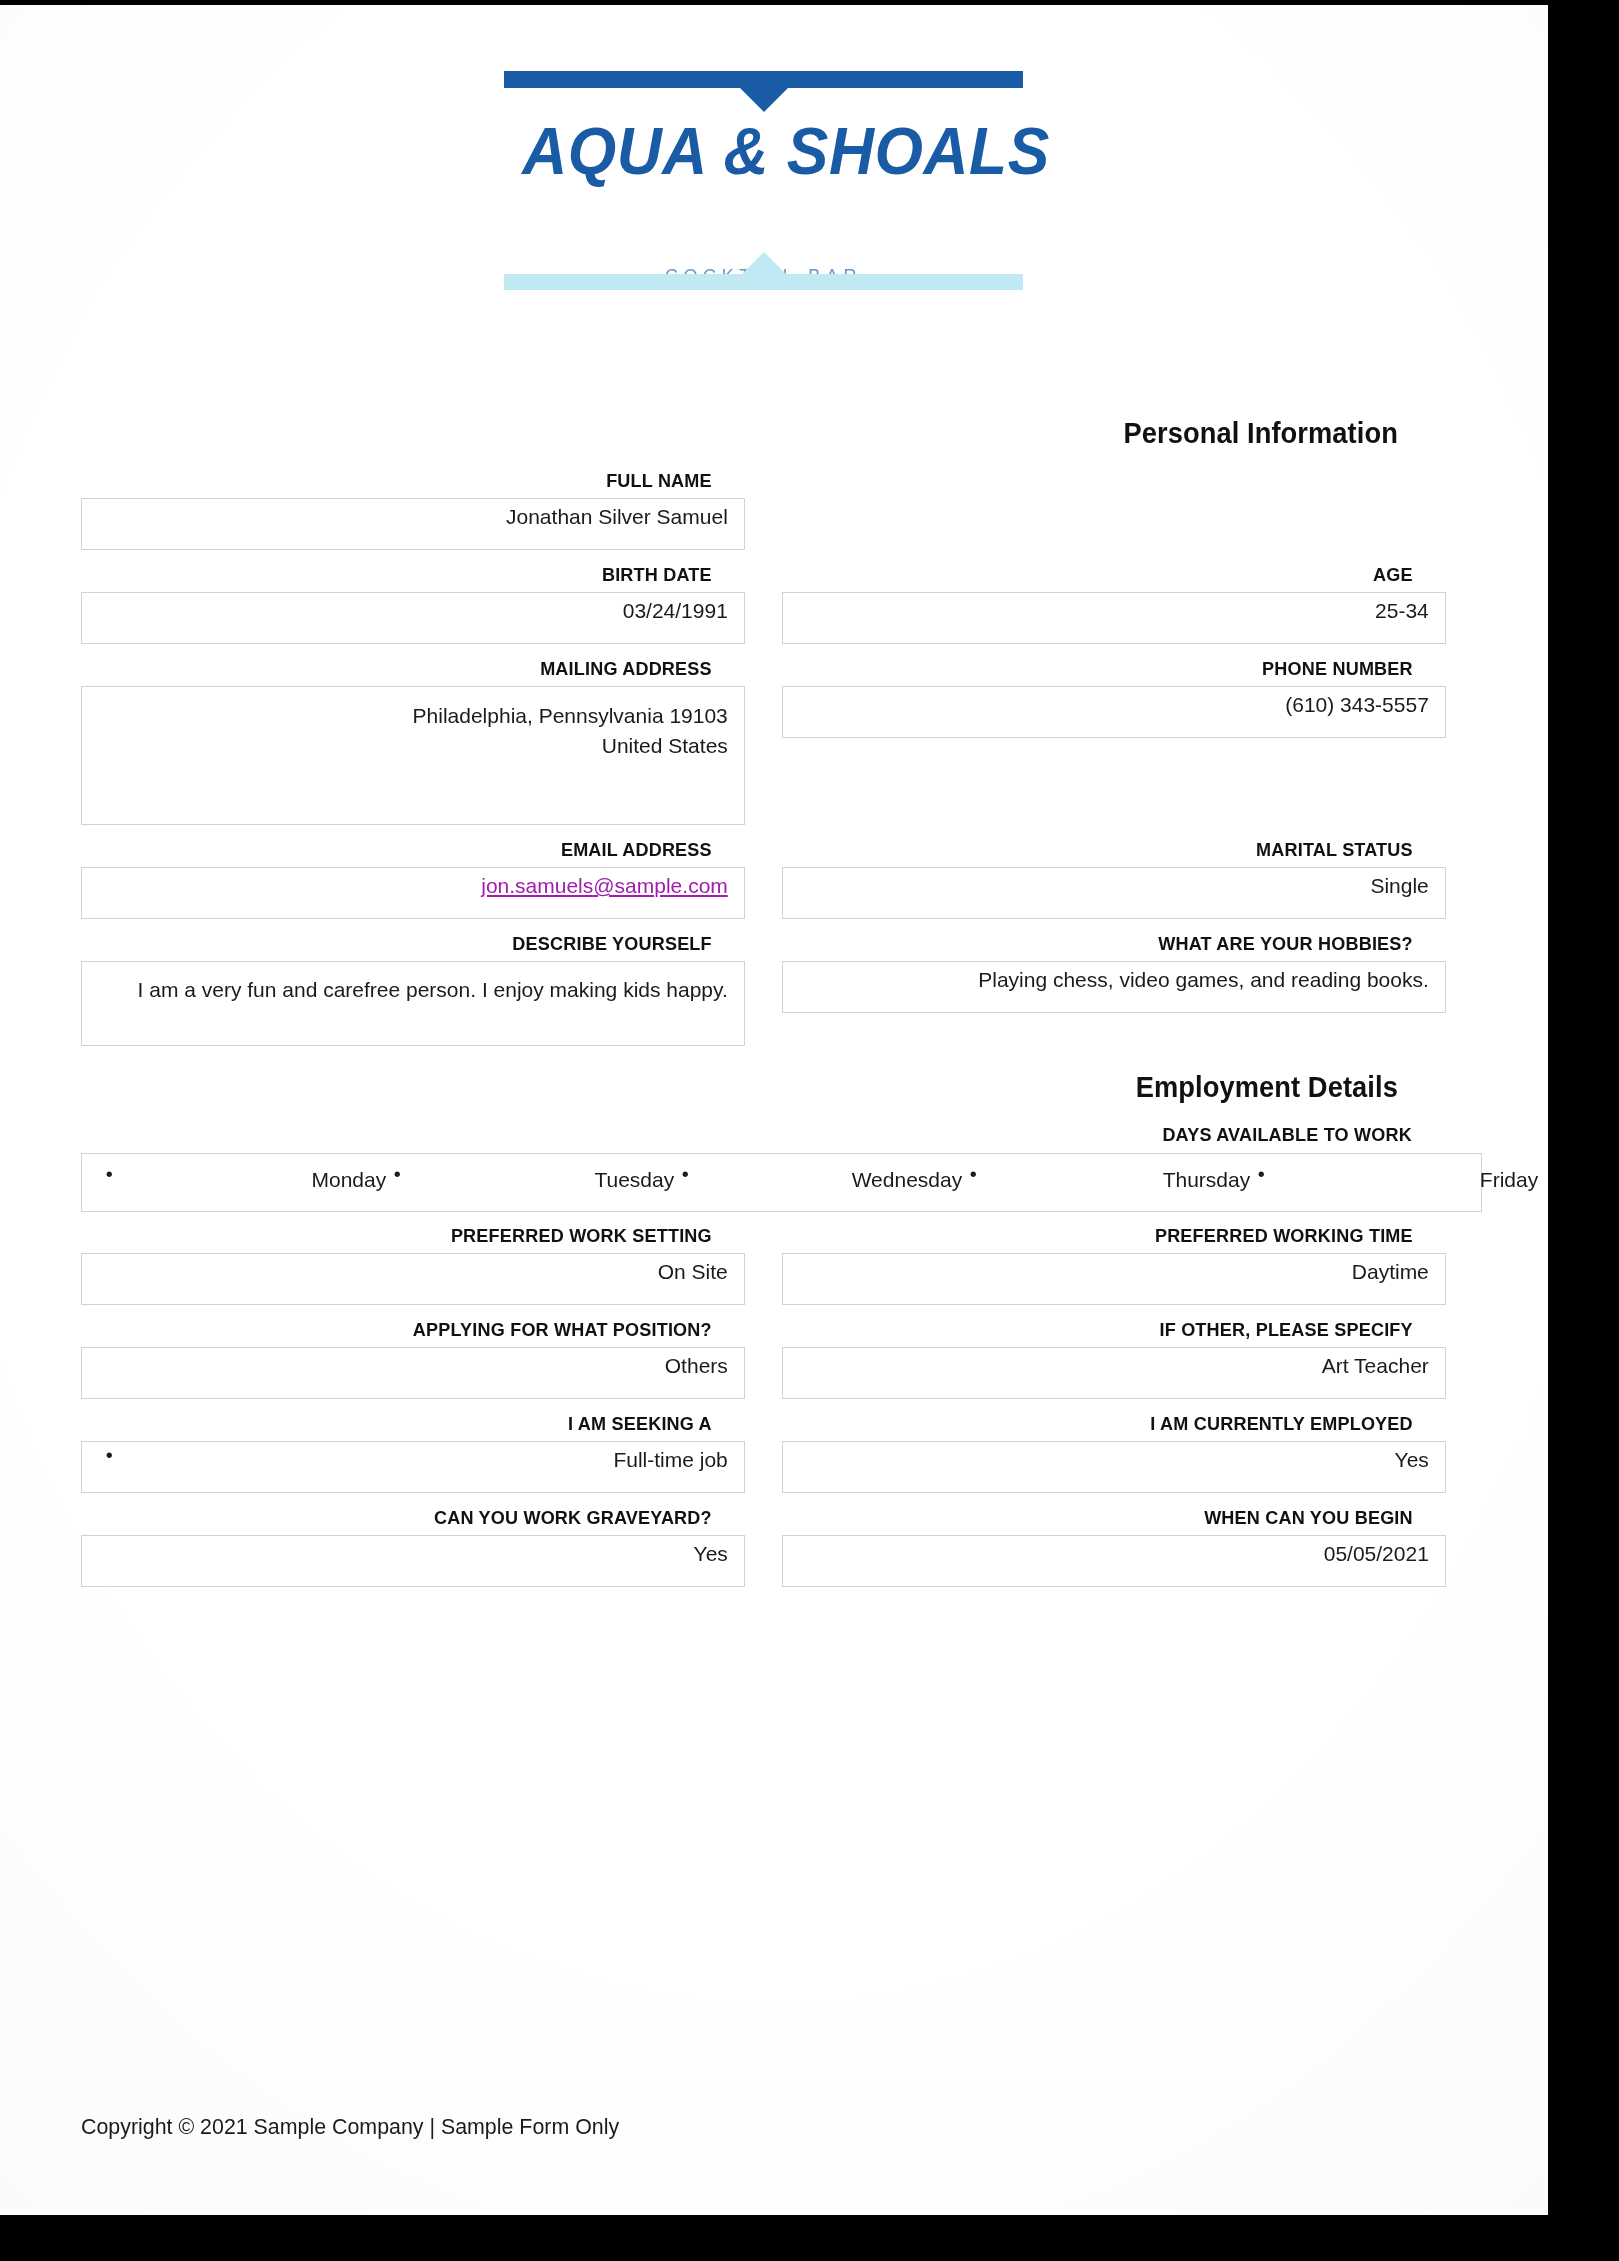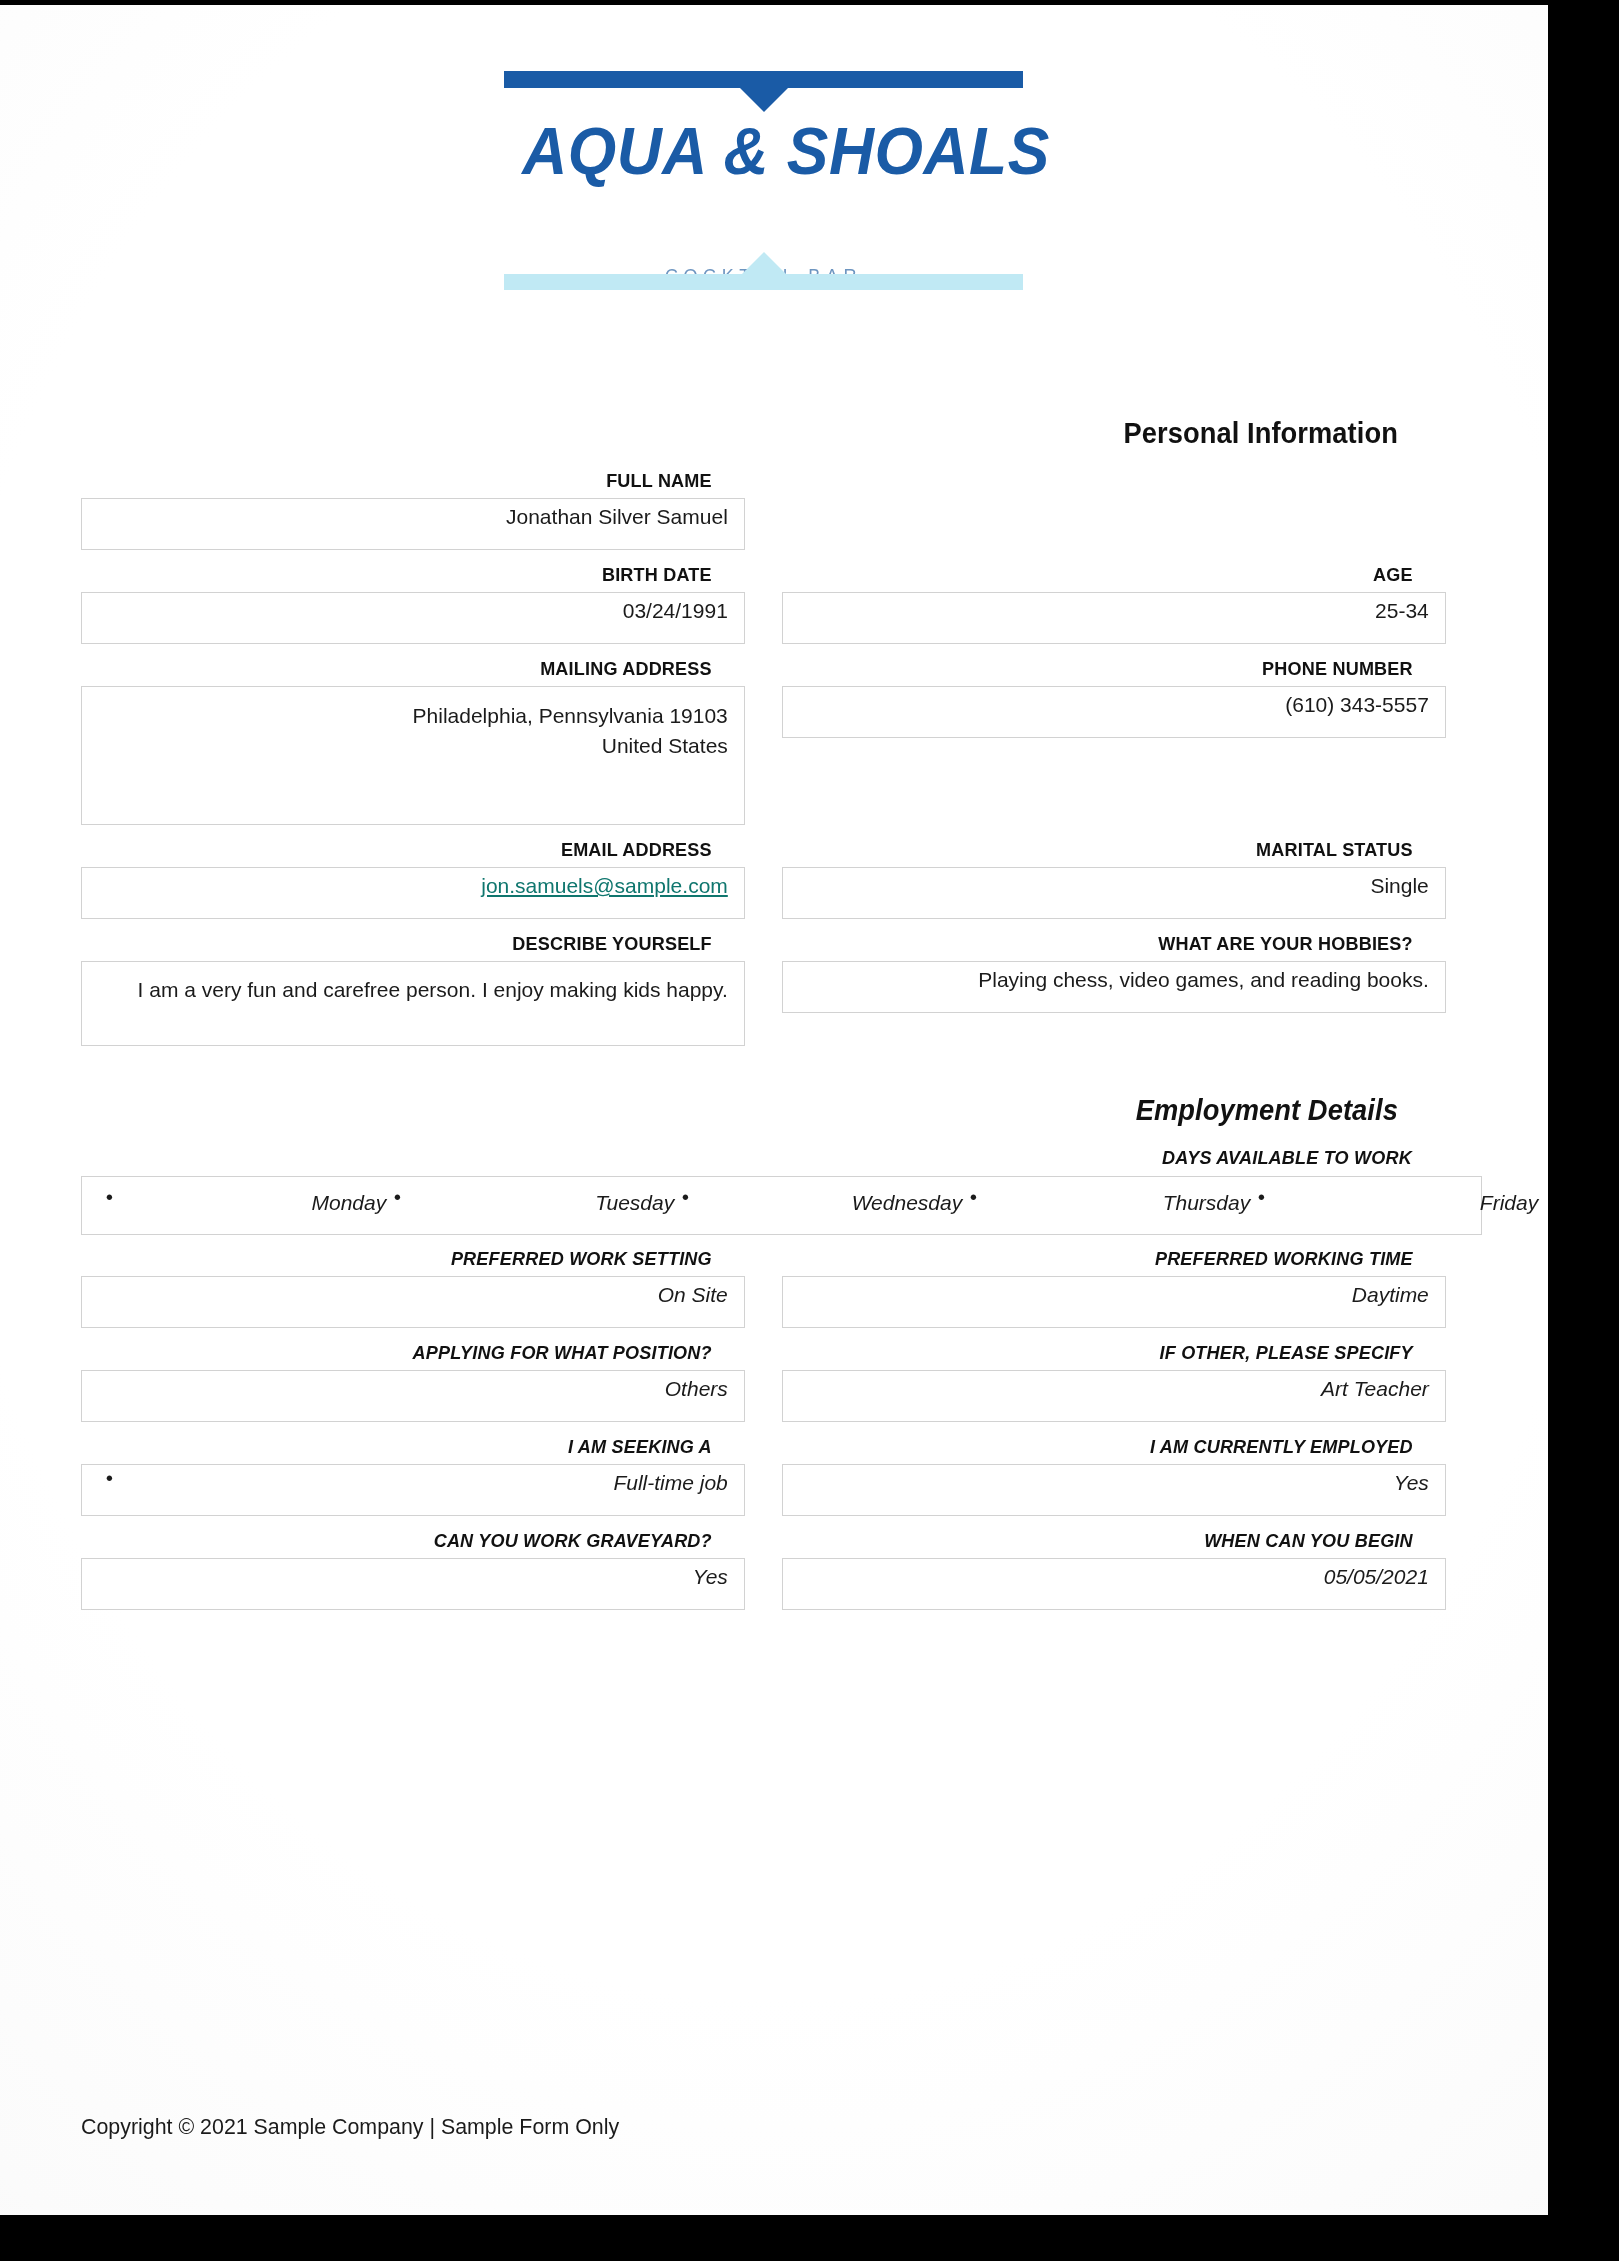--- a/index.html
+++ b/index.html
@@ -159,21 +159,21 @@
     line-height: 1.45;
     min-height: 52px;
   }
   .field-box.h-one   { height: 52px;  padding-top: 3px; }
   .field-box.h-addr  { height: 139px; }
   .field-box.h-two   { height: 85px; }
   .field-box.h-list  { height: 59px;  padding: 11.2px 16.2px; }
 
   .link-text {
     text-decoration: underline;
-    color: #0f766e;
+    color: #a21caf;
   }
   .addr-line { display: block; }
 
   .inline-bullets {
     display: flex;
     align-items: center;
     list-style: none;
     margin: 0;
     padding: 0;
   }
@@ -210,21 +210,21 @@
   }
   .single-bullet li::before {
     content: "\2022";
     position: absolute;
     left: 7.5px;
     top: -2.5px;
     font-size: 20px;
     line-height: 1.2;
   }
 
-  #section-employment { margin-top: 35px; font-style: italic; }
+  #section-employment { margin-top: 12px; }
 
   
   #footer {
     position: absolute;
     left: 81px;
     top: 2109px;
     font-family: "Liberation Sans Narrow", "Liberation Sans", sans-serif;
     font-size: 22.5px;
     color: #1b1b1b;
     white-space: nowrap;

